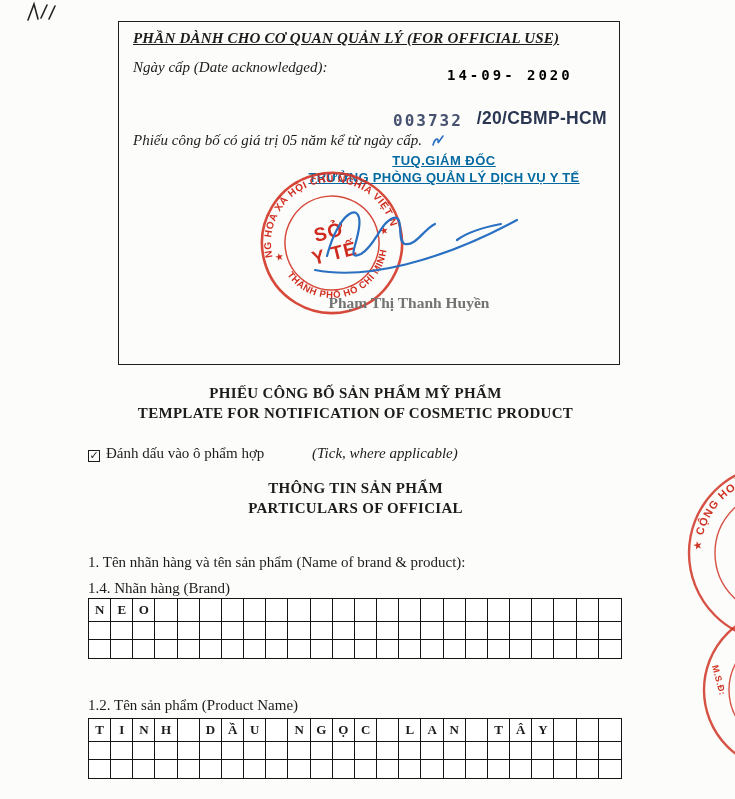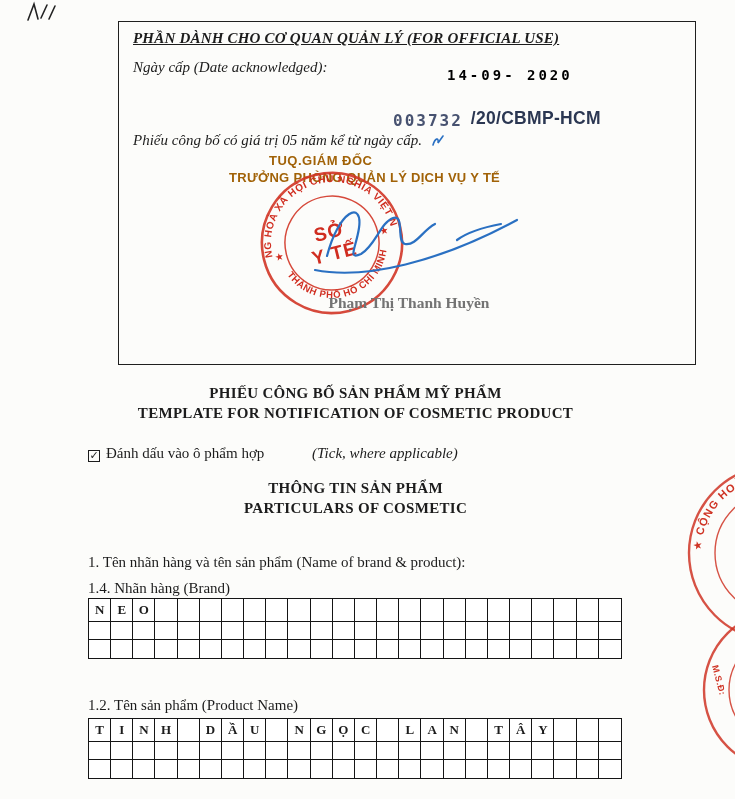--- a/index.html
+++ b/index.html
@@ -4,31 +4,31 @@
 <style>
   * { margin:0; padding:0; box-sizing:border-box; }
   html,body { width:735px; height:799px; }
   body { font-family:"Liberation Serif","DejaVu Serif",serif; background:#ffffff; }
   .page { position:relative; width:735px; height:799px; background:#fcfcfa; overflow:hidden; color:#1c1c1c; }
 
   
   .corner-marks { position:absolute; left:22px; top:0px; }
 
   
-  .official-box { position:absolute; left:118px; top:21px; width:578px; height:344px; border:1.7px solid #1f1f1f; }
+  .official-box { position:absolute; left:118px; top:21px; width:502px; height:344px; border:1.7px solid #1f1f1f; }
   .ob-line { position:absolute; font-size:15px; font-style:italic; white-space:nowrap; }
   .ob-title { left:14px; top:8px; font-weight:bold; text-decoration:underline; letter-spacing:0.2px; }
   .ob-date { left:14px; top:37px; }
   .ob-notif { left:14px; top:72px; }
   .ob-validity { left:14px; top:110px; }
   .stamp-date { position:absolute; left:328px; top:45px; font-family:"DejaVu Sans Mono",monospace; font-weight:bold; font-size:14px; letter-spacing:3px; color:#000000; white-space:nowrap; }
-  .stamp-number-line { position:absolute; left:274px; top:86px; display:flex; align-items:baseline; gap:8px; white-space:nowrap; }
+  .stamp-number-line { position:absolute; left:274px; top:86px; display:flex; align-items:baseline; gap:14px; white-space:nowrap; }
   .stamp-number { font-family:"DejaVu Sans Mono",monospace; font-weight:bold; font-size:16px; letter-spacing:2px; color:#475270; position:relative; top:2px; }
   .stamp-suffix { font-family:"Liberation Sans","DejaVu Sans",sans-serif; font-weight:bold; font-size:17.5px; color:#2b3752; letter-spacing:0.3px; }
-  .red-title { position:absolute; font-family:"Liberation Sans","DejaVu Sans",sans-serif; font-weight:bold; color:#a16207; white-space:nowrap; }
+  .red-title { position:absolute; text-align:center; font-family:"Liberation Sans","DejaVu Sans",sans-serif; font-weight:bold; color:#0369a1; white-space:nowrap;text-decoration:underline; }
   .red-title-1 { left:150px; top:131px; width:350px; font-size:13px; letter-spacing:0.5px; }
   .red-title-2 { left:110px; top:148px; width:430px; font-size:13px; letter-spacing:0.3px; }
   .signer-name { position:absolute; left:120px; top:272px; width:340px; text-align:center; font-weight:bold; font-size:15.5px; color:#737373; }
 
   .round-stamp { position:absolute; left:138px; top:146px; transform:rotate(-14deg); }
   .stamp-ring { fill:none; stroke:#d23526; stroke-width:2.6; opacity:0.9; }
   .stamp-ring.thin { stroke-width:1.5; }
   .stamp-arc-text { font-family:"Liberation Sans","DejaVu Sans",sans-serif; font-weight:bold; font-size:10px; fill:#d02d20; letter-spacing:0.6px; }
   .stamp-arc-text.small { font-size:9.5px; }
   .stamp-star { font-size:10px; fill:#d02d20; }
@@ -129,21 +129,21 @@
     <div class="c-line center t0">PHIẾU CÔNG BỐ SẢN PHẨM MỸ PHẨM</div>
     <div class="c-line center t1">TEMPLATE FOR NOTIFICATION OF COSMETIC PRODUCT</div>
 
     <div class="c-line t2">
       <span class="checkbox">
           <span>✓</span>
         </span><span>Đánh dấu vào ô phẩm hợp </span><span class="italic">(Tick, where applicable)</span>
     </div>
 
     <div class="c-line center t3">THÔNG TIN SẢN PHẨM</div>
-    <div class="c-line center t4">PARTICULARS OF COSMETIC</div>
+    <div class="c-line center t4">PARTICULARS OF OFFICIAL</div>
 
     <div class="c-line t5">1. Tên nhãn hàng và tên sản phẩm (Name of brand &amp; product):</div>
     <div class="c-line t6">1.4. Nhãn hàng (Brand)</div>
     <div class="char-grid g1" style="grid-template-columns: repeat(24, 1fr);">
         <div class="grid-cell">N</div>
         <div class="grid-cell">E</div>
         <div class="grid-cell">O</div>
         <div class="grid-cell"></div>
         <div class="grid-cell"></div>
         <div class="grid-cell"></div>

